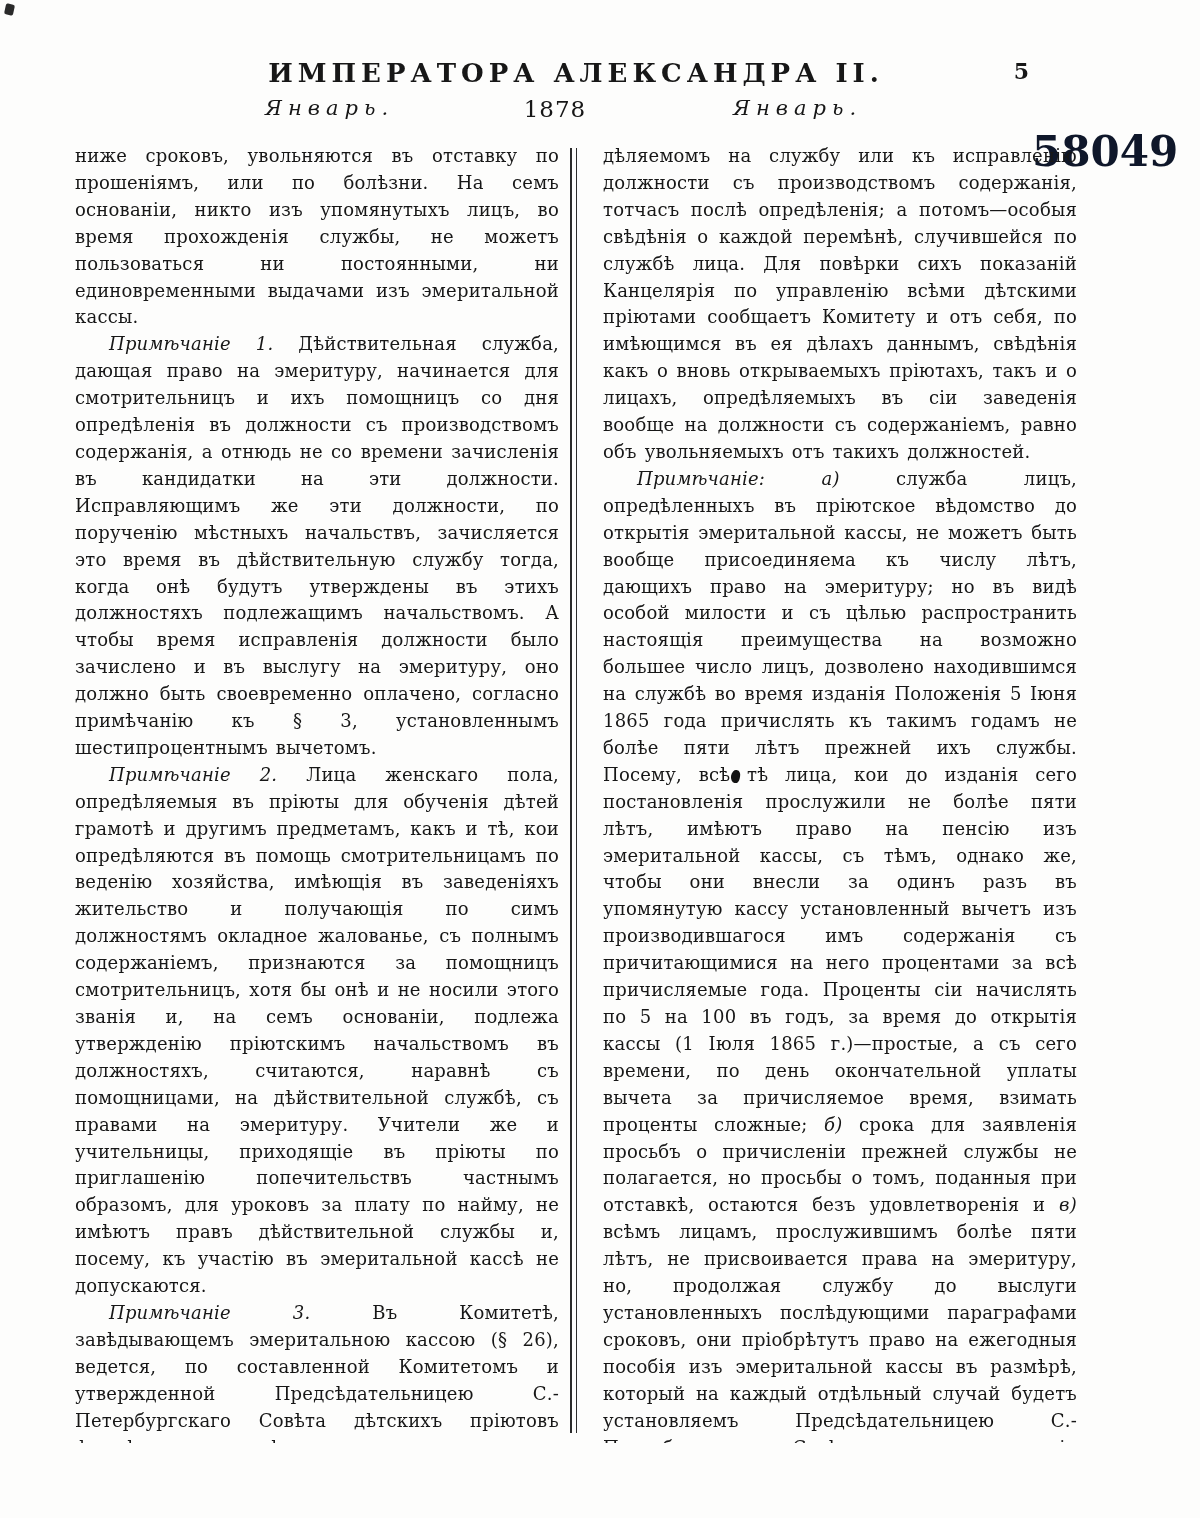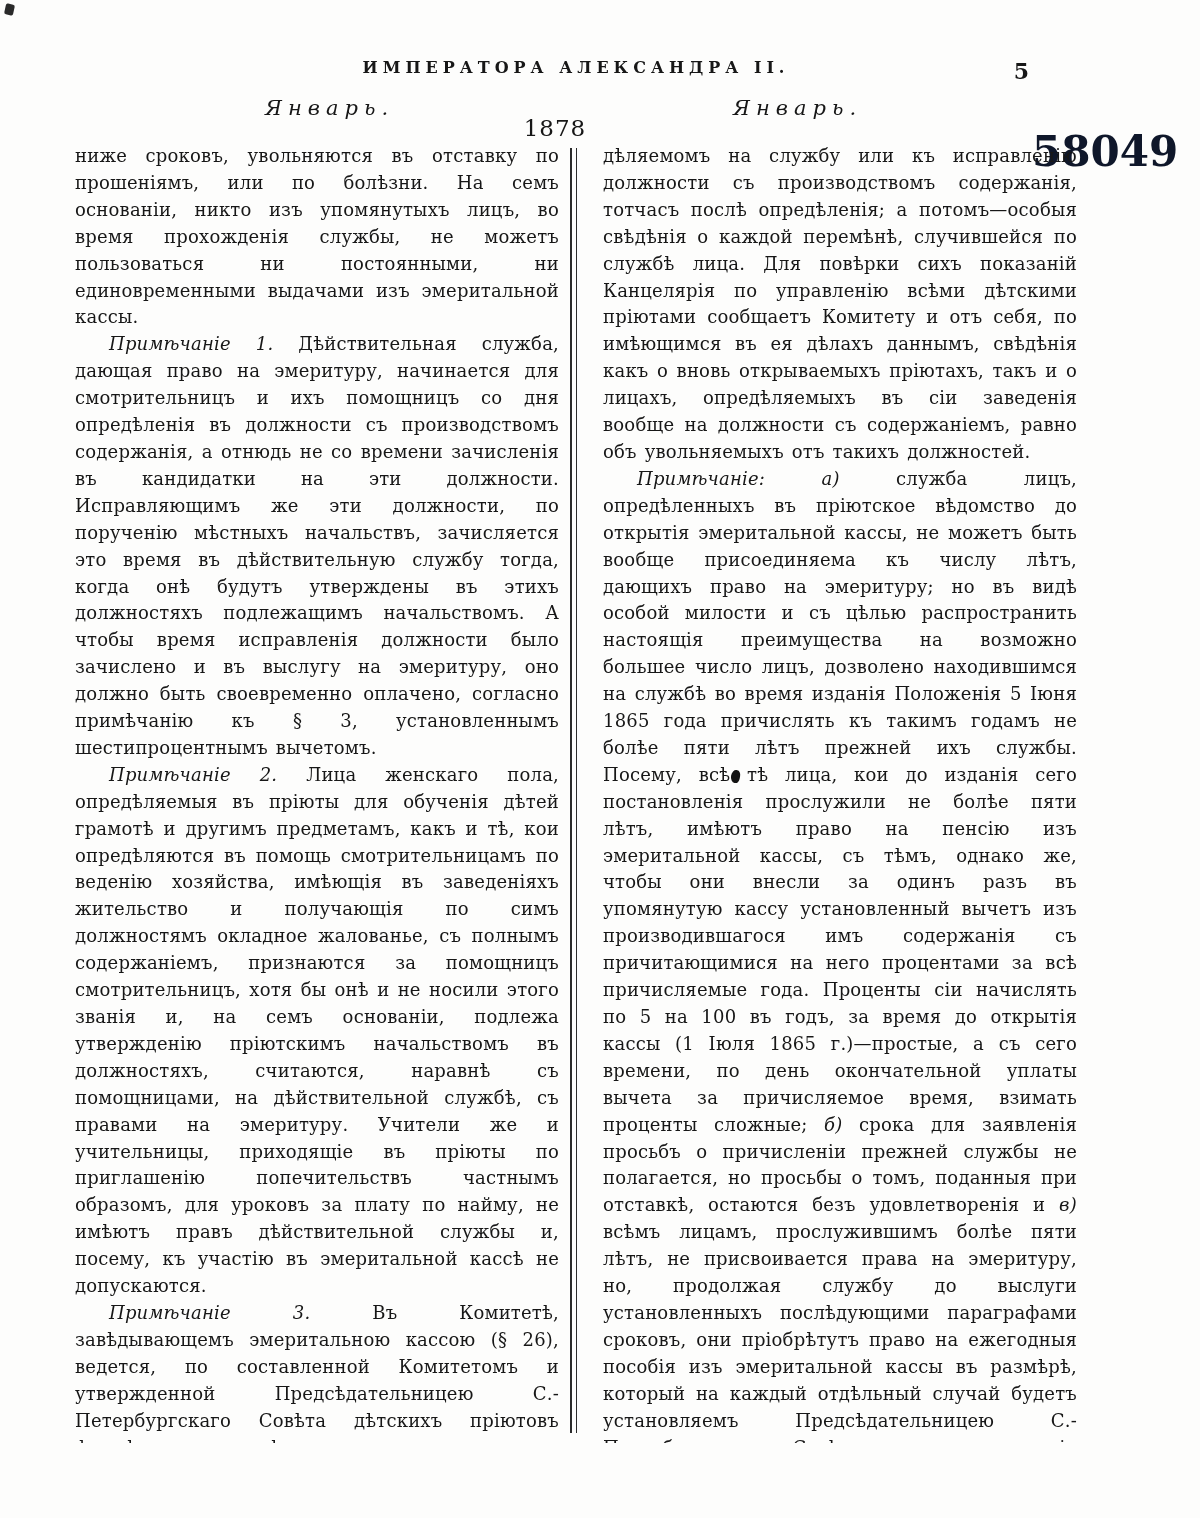--- a/index.html
+++ b/index.html
@@ -17,36 +17,36 @@
   }
   
   .corner-smudge{position:absolute;left:5px;top:4px;width:9px;height:11px;background:#2a2a2a;border-radius:2px;transform:rotate(12deg);}
   .ink-blot{position:absolute;left:731px;top:770px;width:9px;height:13px;background:#121212;border-radius:55% 45% 45% 55%;transform:rotate(9deg);}
 
   .content{position:absolute;left:75px;top:0;width:1002px;height:100%;}
 
   .head-title{
     position:absolute;top:58px;left:0;right:0;
     text-align:center;
-    font-weight:bold;font-size:16px;letter-spacing:5px;
+    font-weight:bold;font-size:26px;letter-spacing:5px;
     white-space:nowrap;
   }
   .head-pagenum{
     position:absolute;top:58px;right:48px;
     font-weight:bold;font-size:22px;
   }
   .subhead-month-left,.subhead-month-right{
     position:absolute;top:96px;
     font-style:italic;font-size:21px;letter-spacing:6px;
   }
   .subhead-month-left{left:190px;}
   .subhead-month-right{left:658px;}
   .subhead-year{
     position:absolute;top:96px;left:380px;width:200px;text-align:center;
-    font-size:23px;letter-spacing:1px;margin-top:19px;
+    font-size:23px;letter-spacing:1px;
   }
   .stamp{
     position:absolute;top:127px;left:957px;
     font-family:"DejaVu Serif",serif;
     font-weight:bold;font-size:42px;letter-spacing:0px;
     color:#0f172a;
     white-space:nowrap;
   }
 
   .columns{

